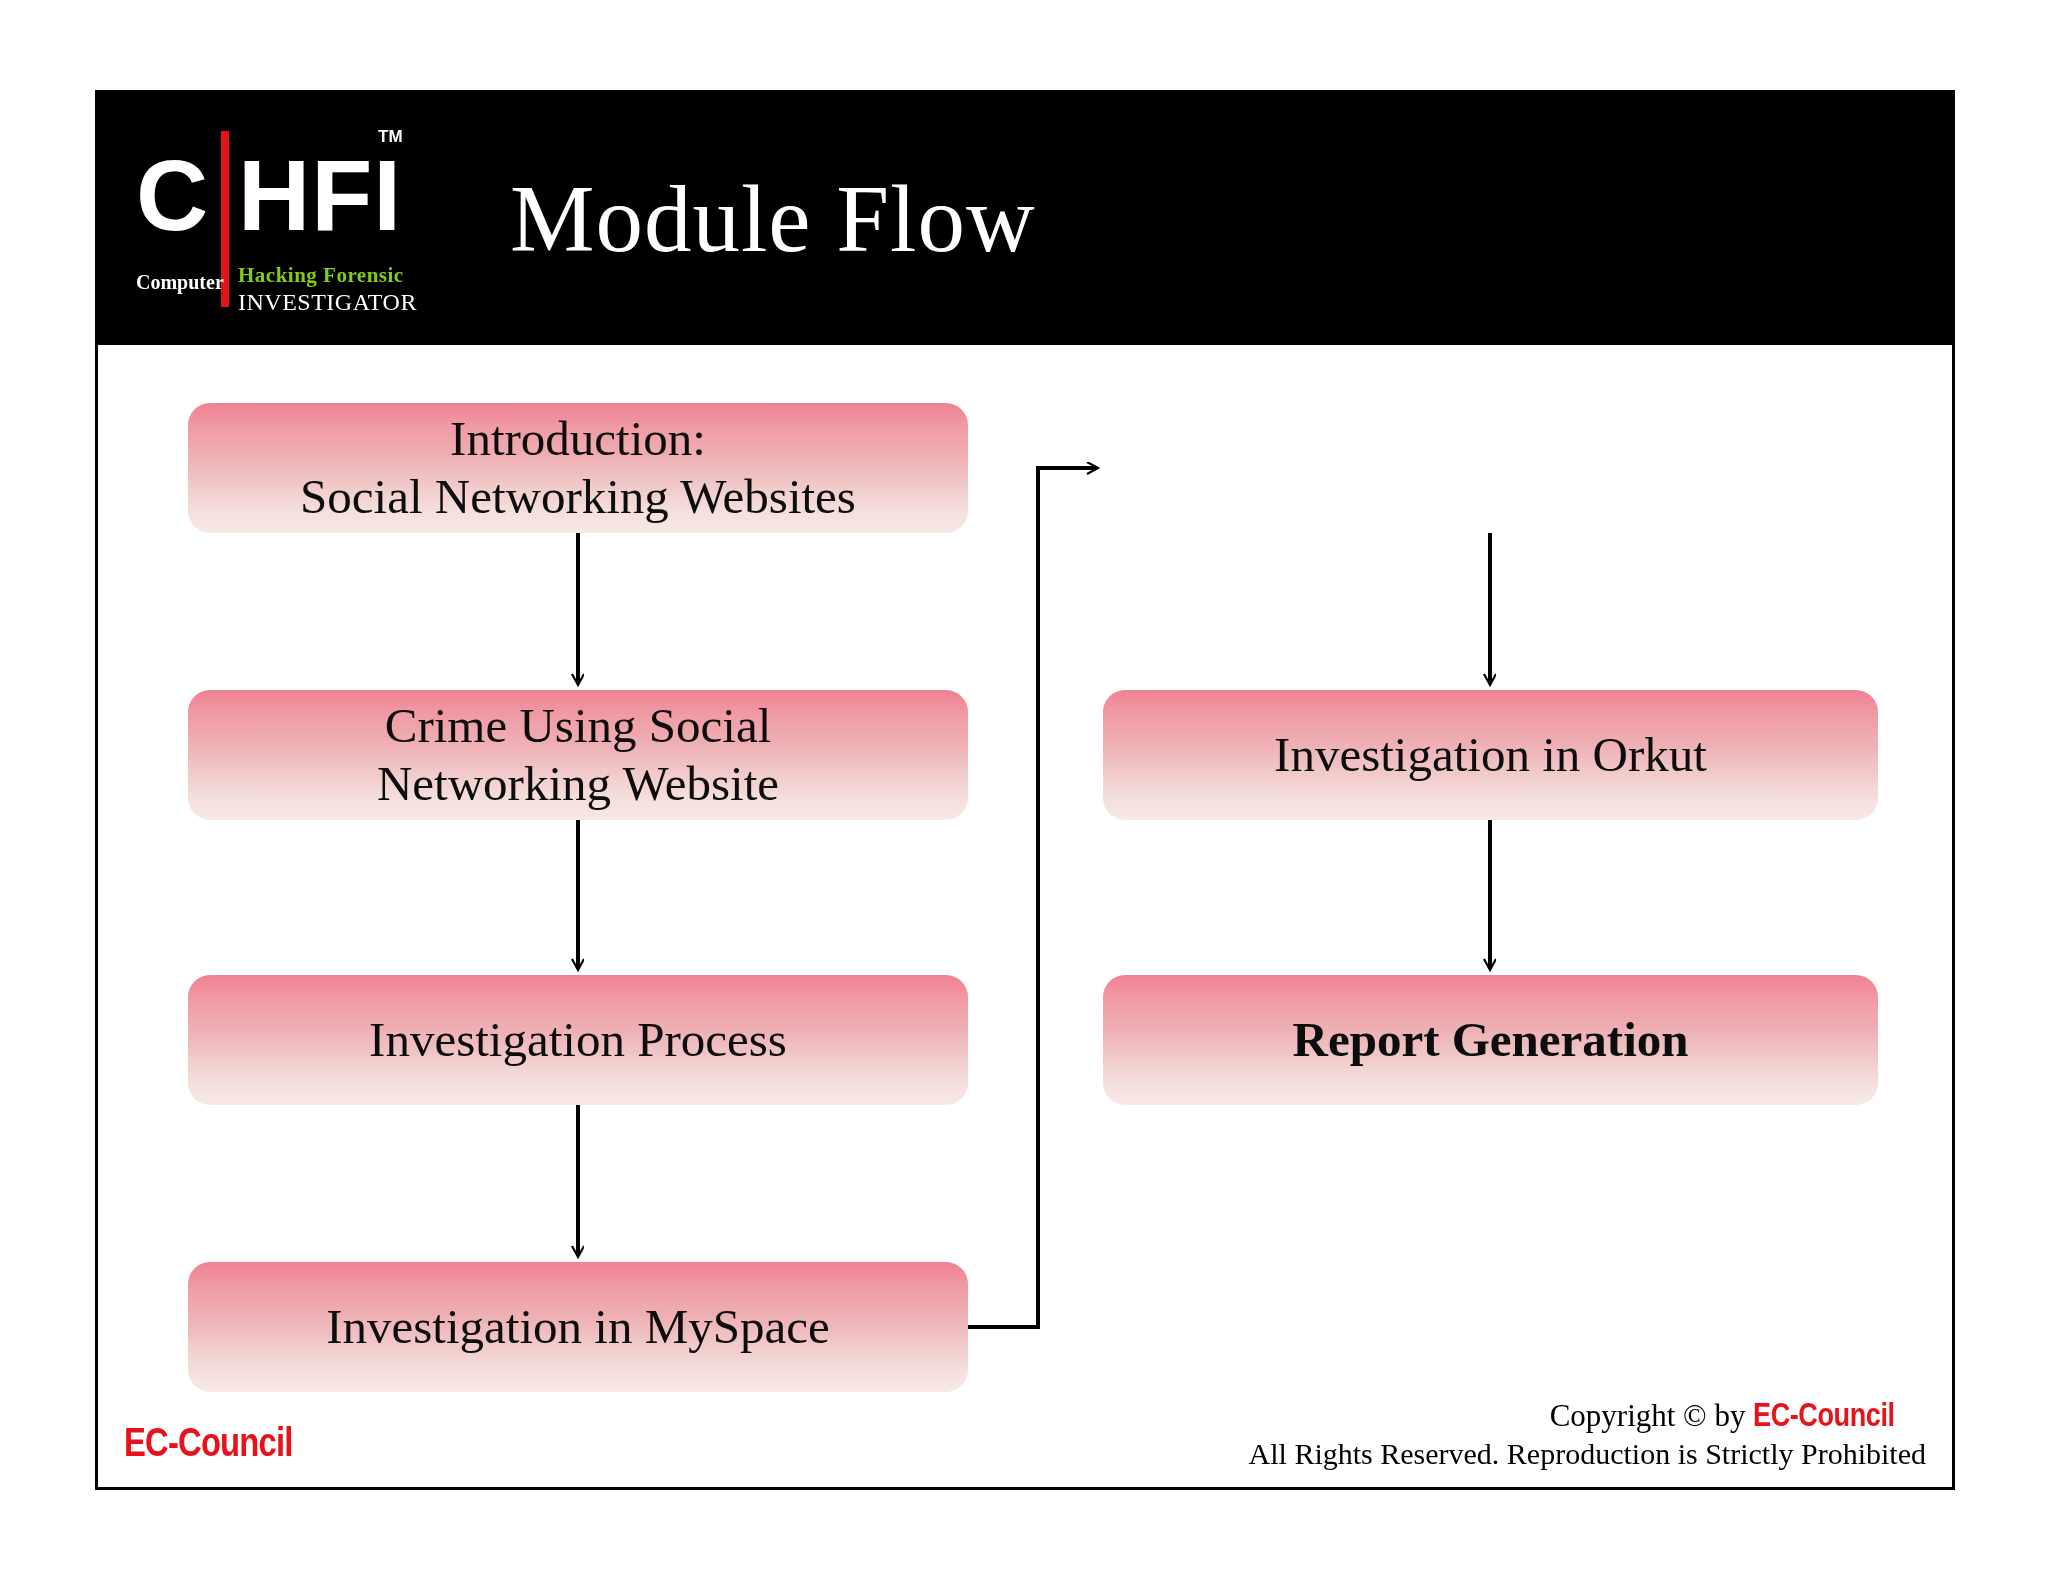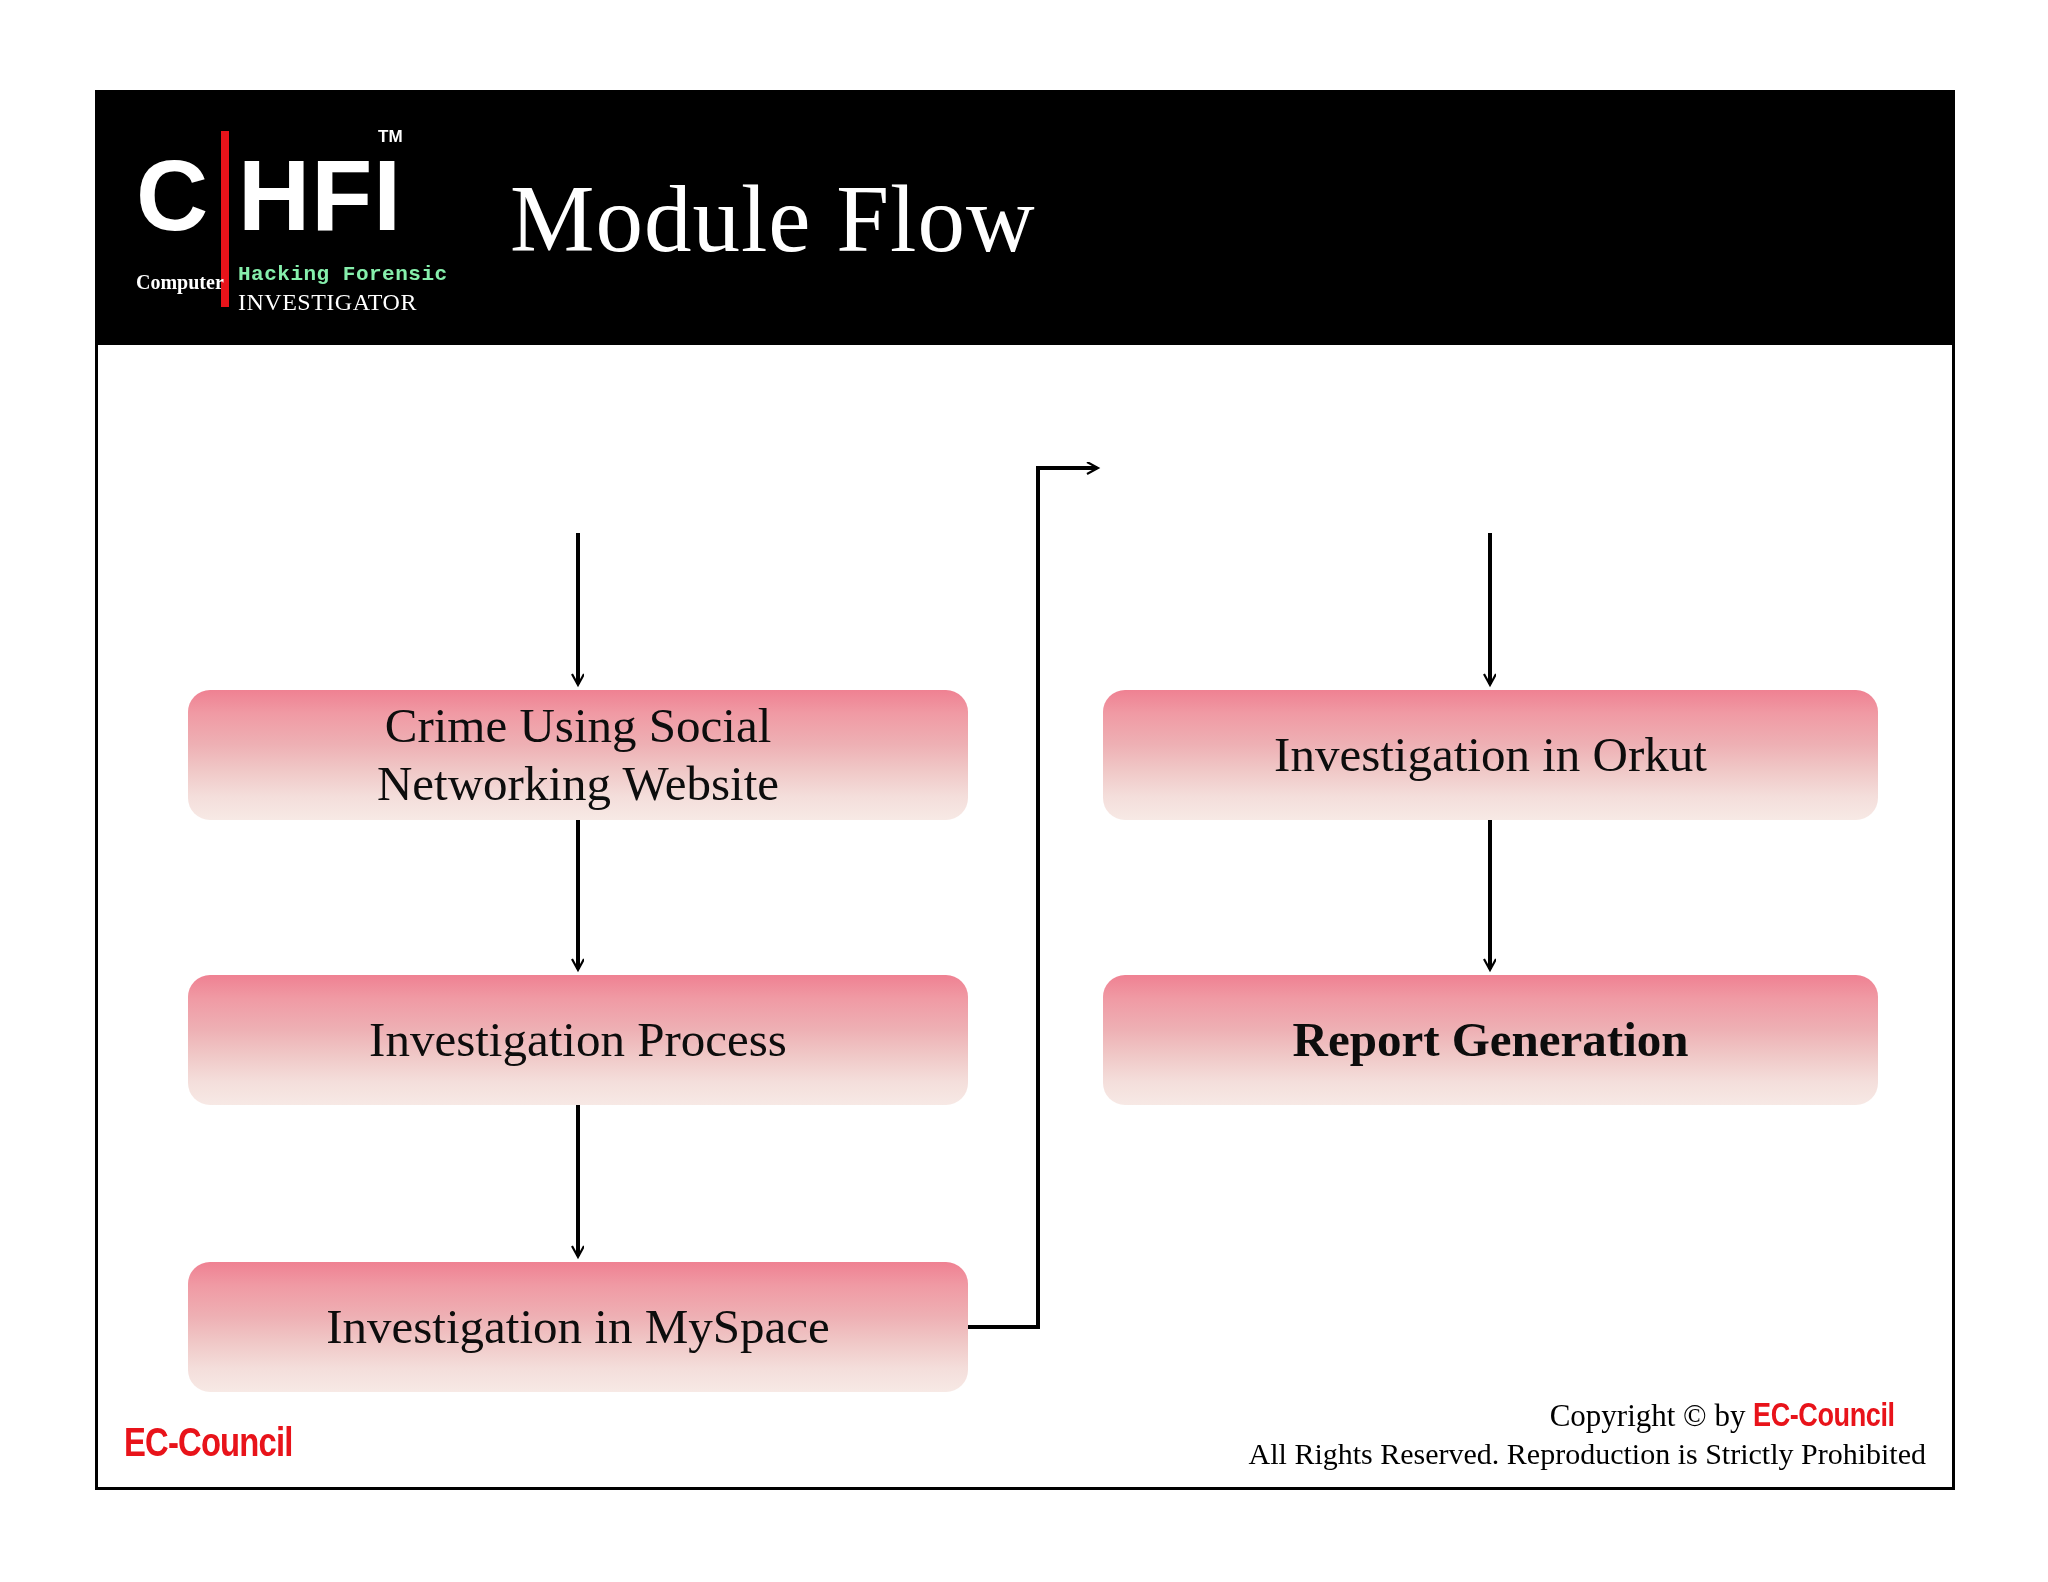--- a/index.html
+++ b/index.html
@@ -93,24 +93,24 @@
     top: 152px;
     font-family: "Liberation Serif", serif;
     font-weight: bold;
     font-size: 20px;
     color: #ffffff;
   }
   .logo-hf {
     position: absolute;
     left: 108px;
     top: 144px;
-    font-family: Liberation Mono, monospace;
+    font-family: Liberation Serif, serif;
     font-weight: bold;
     font-size: 21px;
-    color: #86efac;
+    color: #84cc16;
     letter-spacing: 0.5px;
     white-space: nowrap;
   }
   .logo-inv {
     position: absolute;
     left: 108px;
     top: 170px;
     font-family: "Liberation Serif", serif;
     font-size: 24px;
     color: #ffffff;
@@ -257,20 +257,24 @@
 
       <line x1="480" y1="760" x2="480" y2="911" stroke="#000" stroke-width="4" marker-end="url(#arw)"></line>
 
       <path d="M870,982 L940,982 L940,123 L999,123" fill="none" stroke="#000" stroke-width="4" marker-end="url(#arw)"></path>
 
       <line x1="1392" y1="188" x2="1392" y2="339" stroke="#000" stroke-width="4" marker-end="url(#arw)"></line>
 
       <line x1="1392" y1="475" x2="1392" y2="624" stroke="#000" stroke-width="4" marker-end="url(#arw)"></line>
     </svg>
 
+    <div class="node n-intro">
+      <span class="label">Introduction:
+Social Networking Websites</span>
+    </div>
 
     <div class="node n-crime">
       <span class="label">Crime Using Social
 Networking Website</span>
     </div>
 
     <div class="node n-proc">
       <span class="label">Investigation Process</span>
     </div>
 

